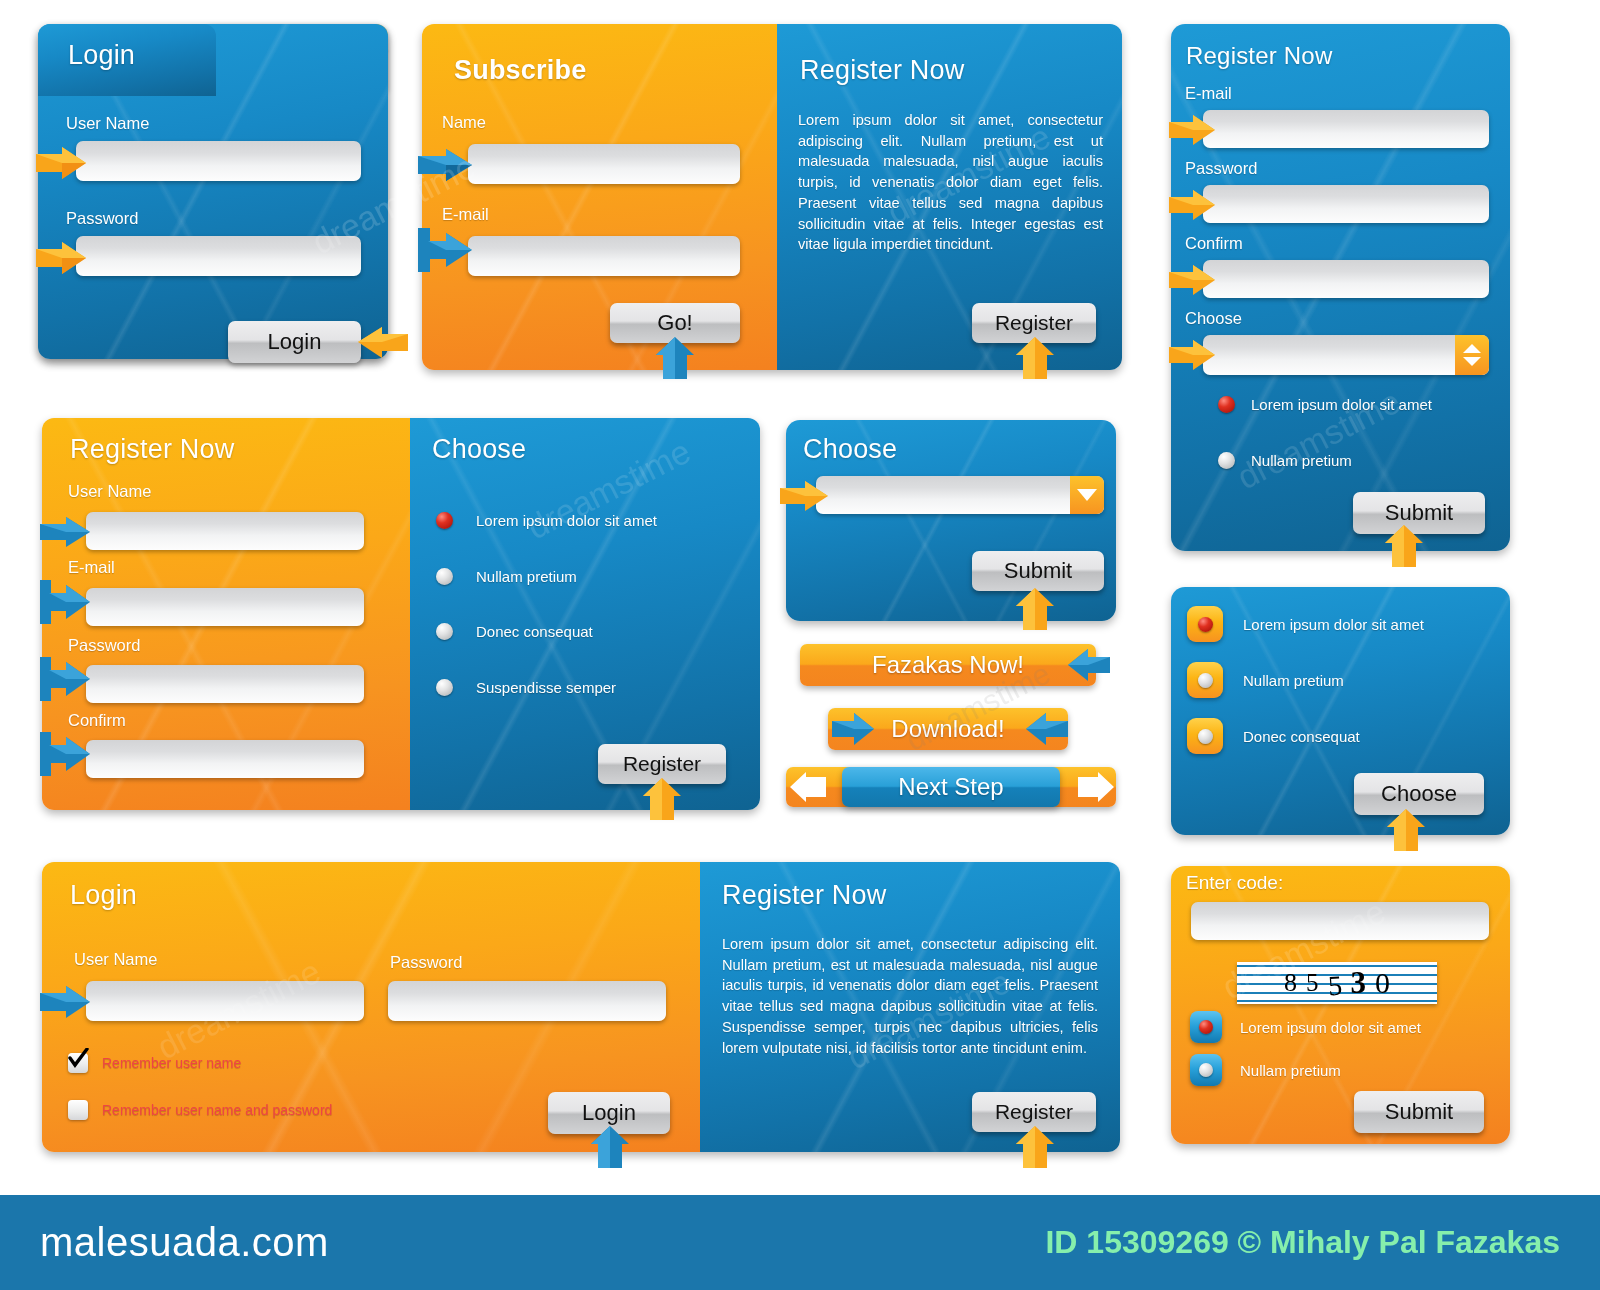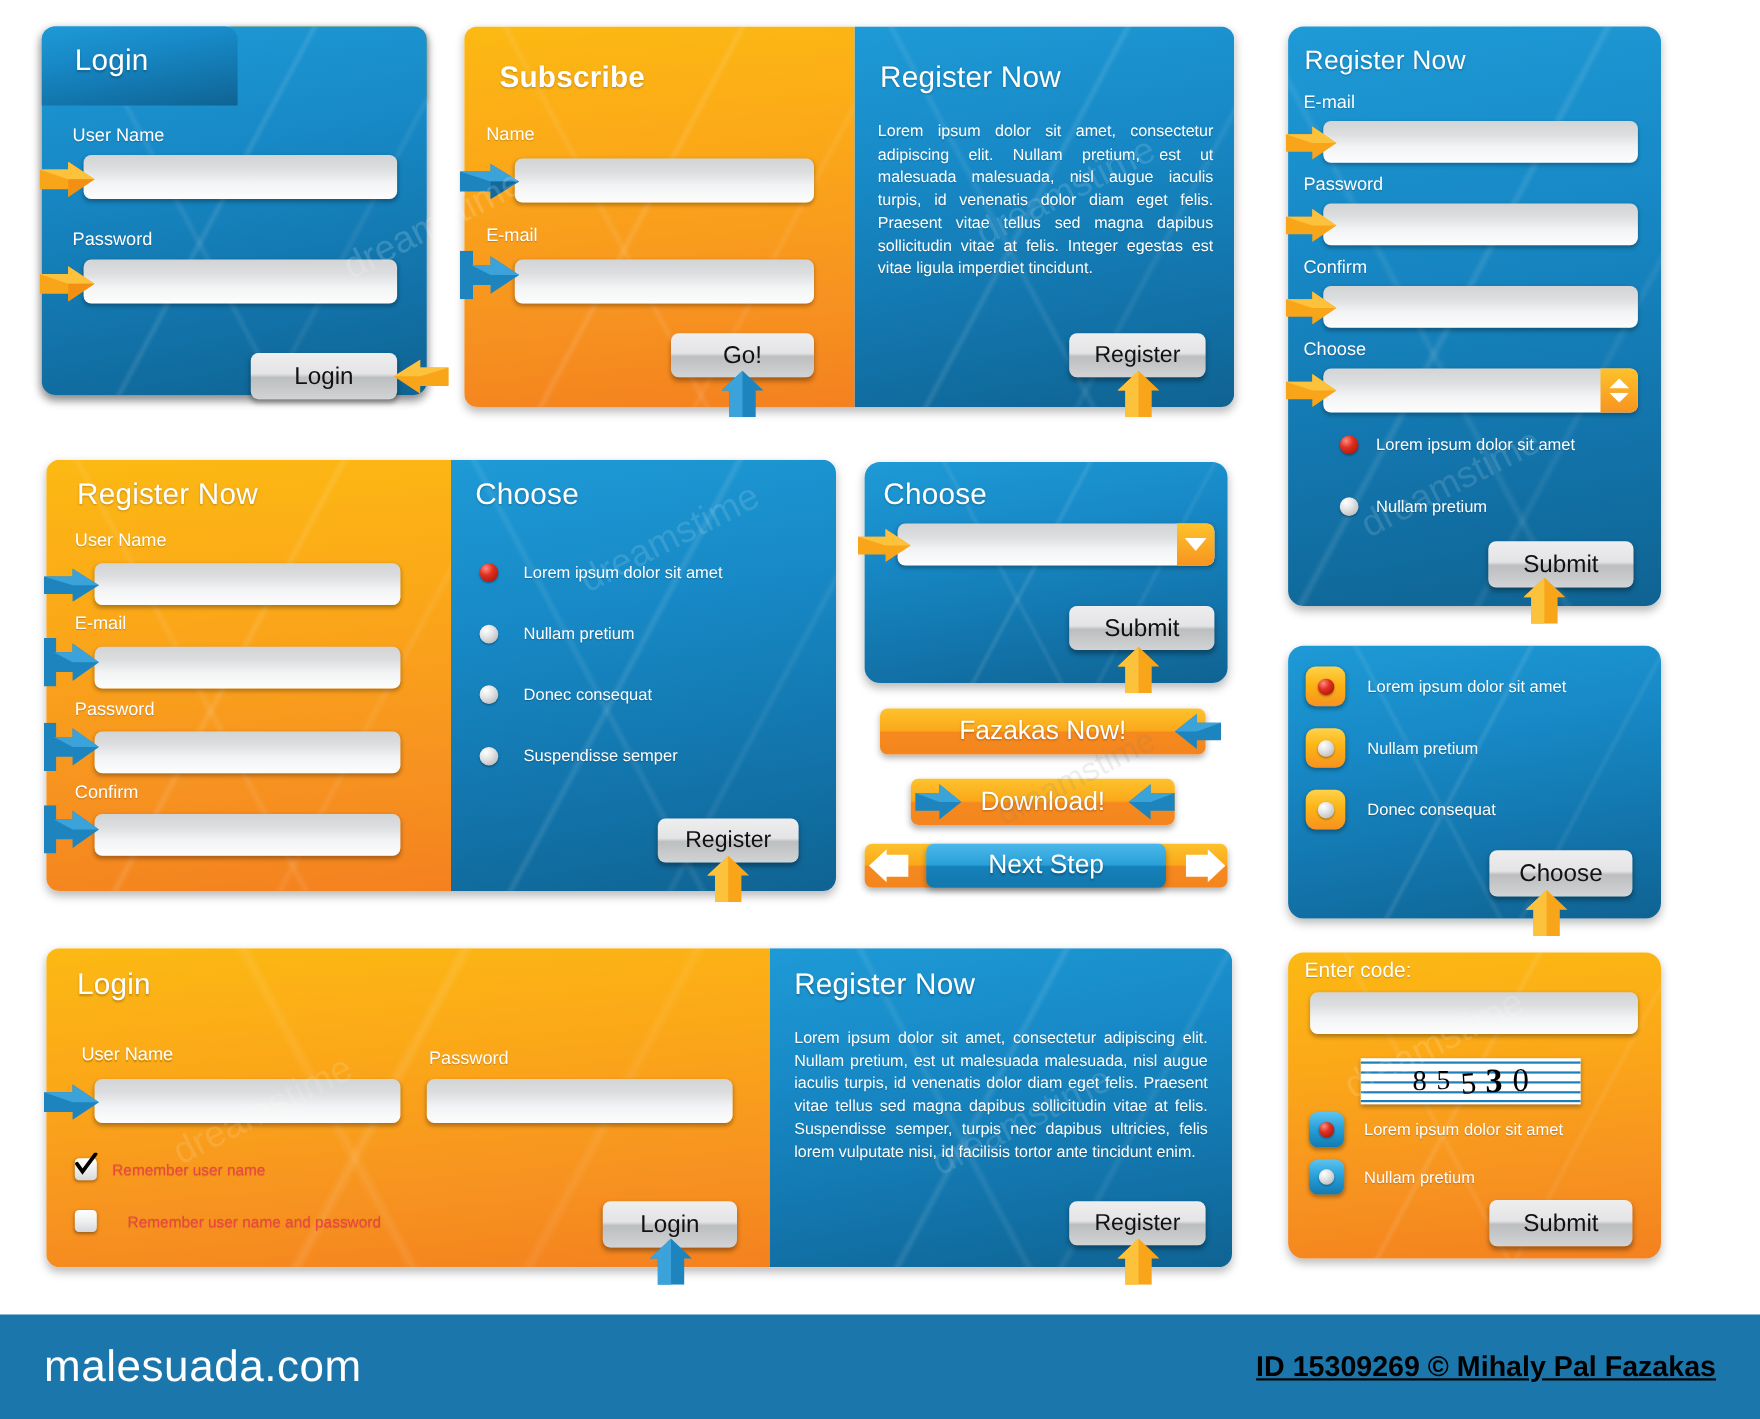--- a/index.html
+++ b/index.html
@@ -104,21 +104,21 @@
   .captcha .code span:nth-child(4) { font-size: 31px; font-weight: 700; }
   .captcha .code span:nth-child(5) { font-size: 30px; }
 
   
   .footer {
     position: absolute; left: 0; bottom: 0; width: 1600px; height: 95px;
     background: #1b76ab; display: flex; align-items: center;
     justify-content: space-between; padding: 0 40px;
   }
   .ds-logo { color: #fff; font-size: 40px; letter-spacing: .5px; position: relative; }
-  .ds-id   { color: #000000; font-size: 26px; font-weight: 700; text-decoration: underline; }
+  .ds-id   { color: #86efac; font-size: 32px; font-weight: 700; }
 
   .wm {
     position: absolute; color: rgba(255,255,255,.16); font-size: 40px;
     pointer-events: none; user-select: none; transform: rotate(0deg);
   }
 </style>
 </head>
 <body>
 
 <div class="stage">
@@ -488,21 +488,21 @@
   <div class="field" style="position:absolute; left:388px; top:981px; width:278px; height:40px;"></div>
 
   <div style="position:absolute; left:68px; top:1053px; display:flex; align-items:center; gap:14px;">
     <span class="cbox">
       <svg width="22" height="22" viewBox="0 0 22 22" style="position:absolute; left:-1px; top:-5px;">
         <path d="M3,10 L8,17 L20,1" stroke="#000" stroke-width="3.4" fill="none" stroke-linecap="round"></path>
       </svg>
     </span>
     <span class="chk-txt">Remember user name</span>
   </div>
-  <div style="position:absolute; left:68px; top:1100px; display:flex; align-items:center; gap:28px;">
+  <div style="position:absolute; left:68px; top:1100px; display:flex; align-items:center; gap:14px;">
     <span class="cbox"></span>
     <span class="chk-txt">Remember user name and password</span>
   </div>
 
   <div class="gbtn" style="left:548px; top:1092px; width:122px; height:42px;">
     <span>Login</span>
   </div>
   <svg class="arrow" style="left:590px; top:1126px;" width="40" height="42" viewBox="0 0 40 42">
     <path d="M8,42 L8,18 L1,18 L20,0 L39,18 L32,18 L32,42 Z" fill="#1d84bd"></path>
     <path d="M8,42 L8,18 L1,18 L20,0 L20,42 Z" fill="#3ba3da"></path>

